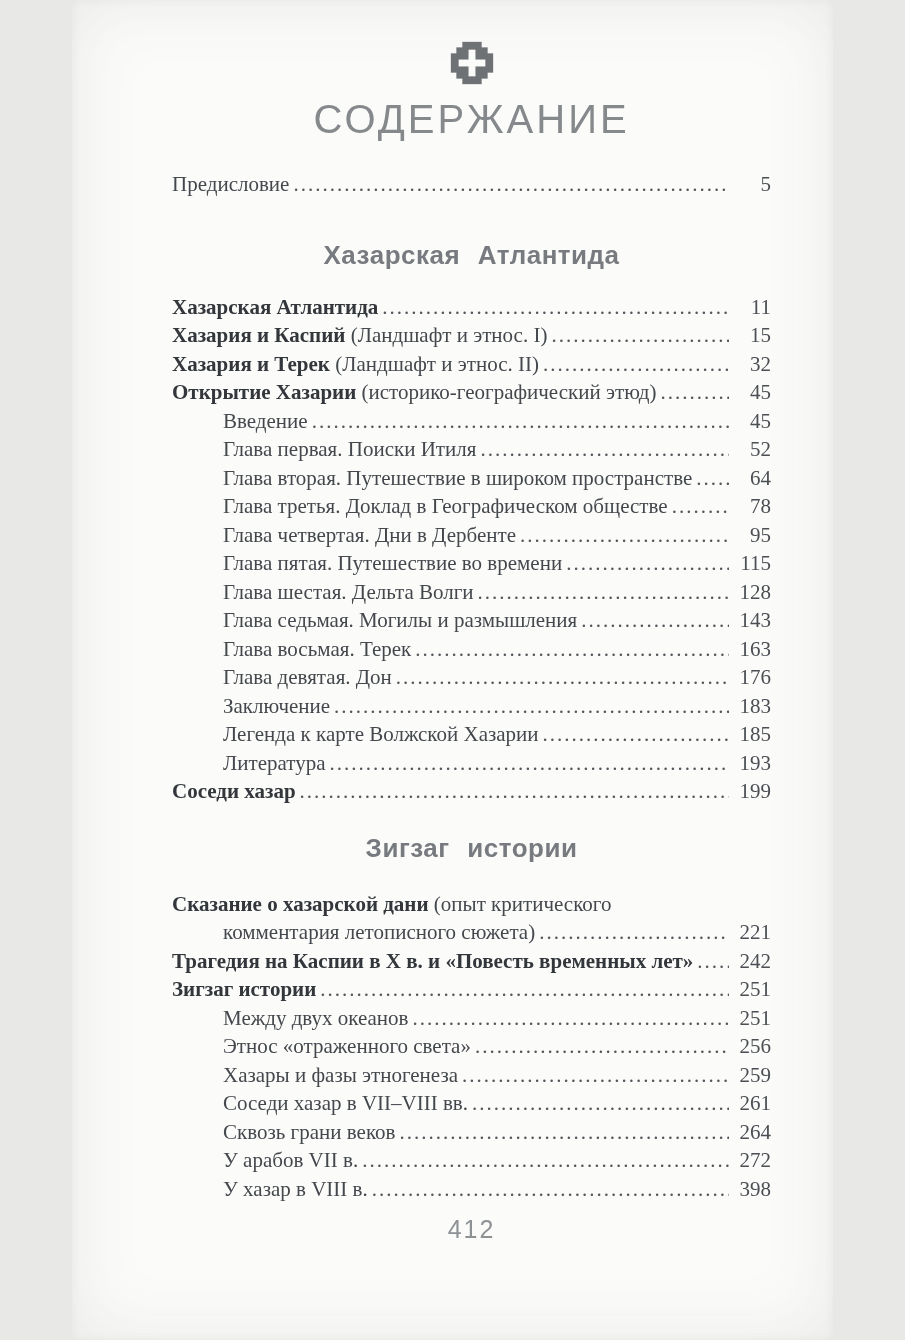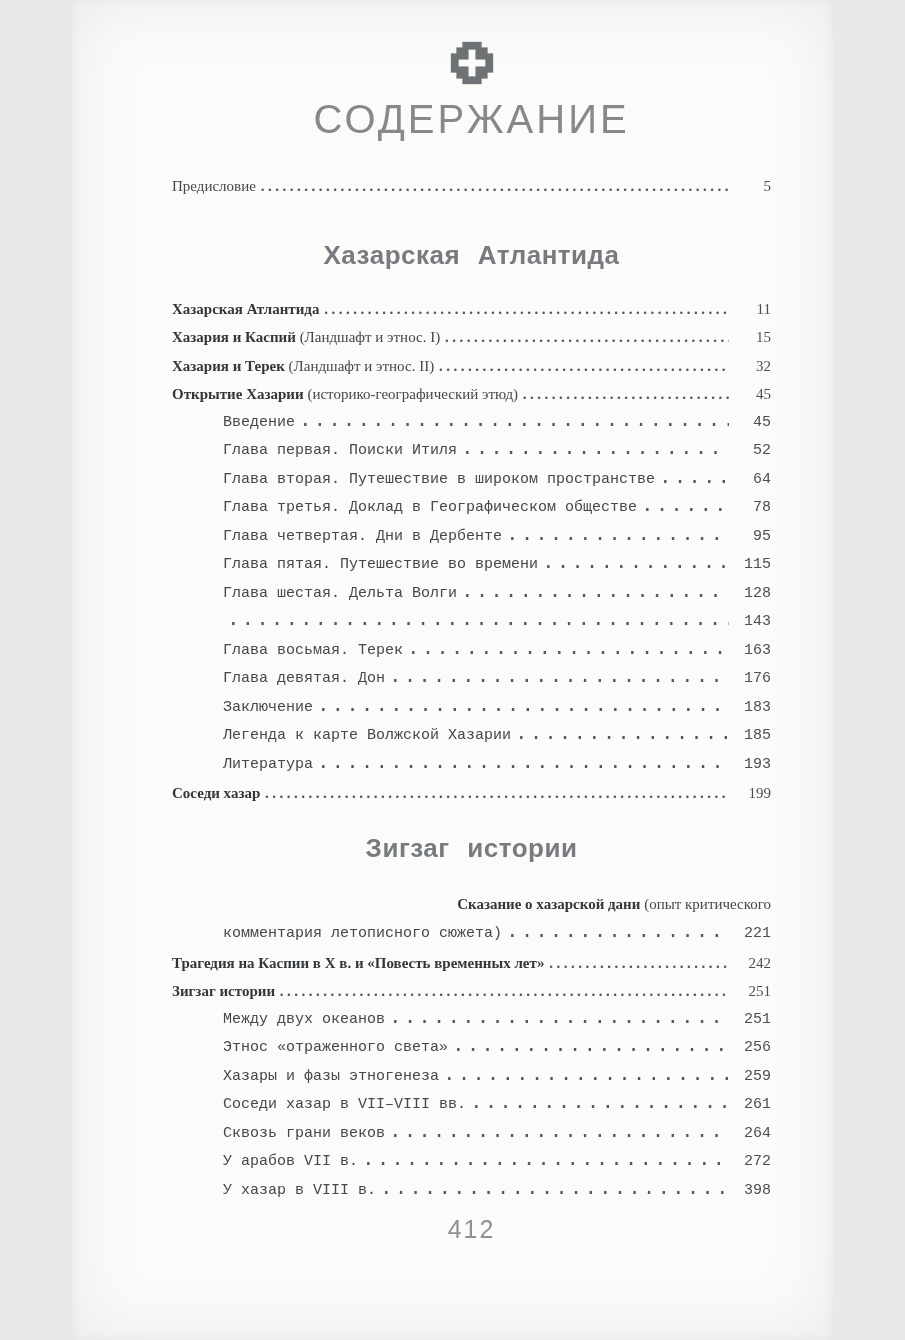--- a/index.html
+++ b/index.html
@@ -36,28 +36,27 @@
     line-height:32px;
     letter-spacing:0.5px;
     word-spacing:10px;
     color:var(--heading,#777a7e);
   }
   .section-heading.second{margin-top:26px;margin-bottom:26px;}
   .toc-row{
     display:flex;
     align-items:baseline;
     height:28.5px;
-    font-size:15px;
+    font-size:21px;
     line-height:28.5px;
     white-space:nowrap;
-    justify-content:flex-end;
   }
   .toc-row .lbl{flex-shrink:0;}
   .toc-row .lbl b{font-weight:700;color:var(--bold,#33373b);}
-  .toc-row.indent{padding-left:51px;font-family:Liberation Mono, monospace;}
+  .toc-row.indent{padding-left:51px;}
   .dots{
     flex:1 1 auto;
     overflow:hidden;
     height:28.5px;
     color:#55585c;
     font-size:21px;
     letter-spacing:2px;
     margin:0 2px 0 4px;
   }
   .dots::after{
@@ -153,20 +152,21 @@
         <span class="lbl"><span>Глава пятая. Путешествие во времени</span></span>
         <span class="dots"></span>
         <span class="pg">115</span>
       </div>
       <div class="toc-row indent">
         <span class="lbl"><span>Глава шестая. Дельта Волги</span></span>
         <span class="dots"></span>
         <span class="pg">128</span>
       </div>
       <div class="toc-row indent">
+        <span class="lbl"><span>Глава седьмая. Могилы и размышления </span></span>
         <span class="dots"></span>
         <span class="pg">143</span>
       </div>
       <div class="toc-row indent">
         <span class="lbl"><span>Глава восьмая. Терек</span></span>
         <span class="dots"></span>
         <span class="pg">163</span>
       </div>
       <div class="toc-row indent">
         <span class="lbl"><span>Глава девятая. Дон </span></span>

